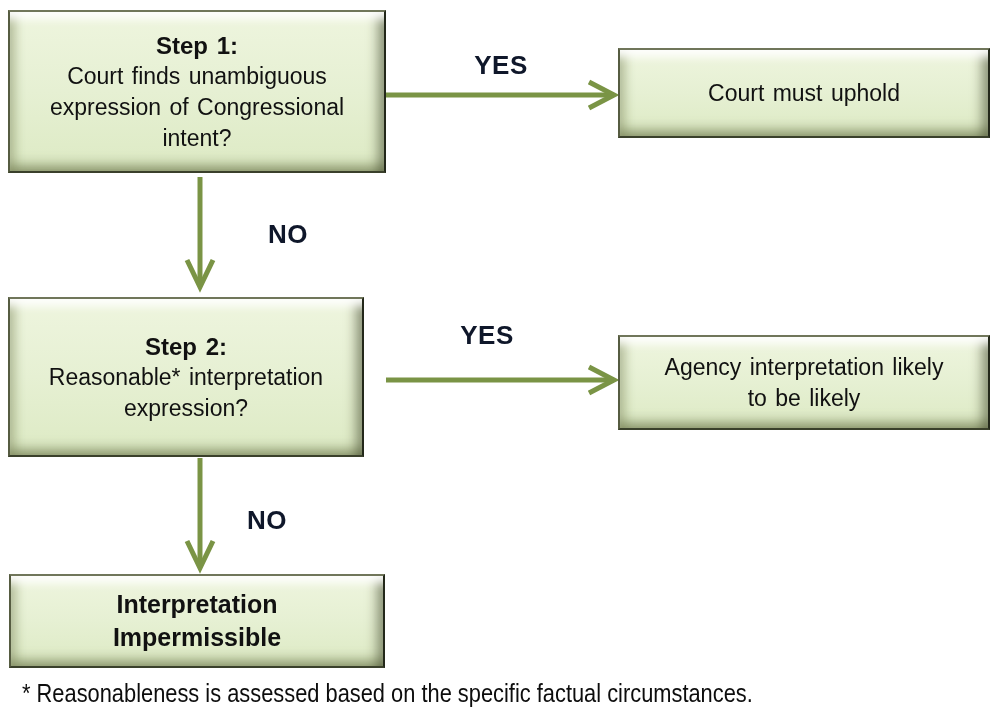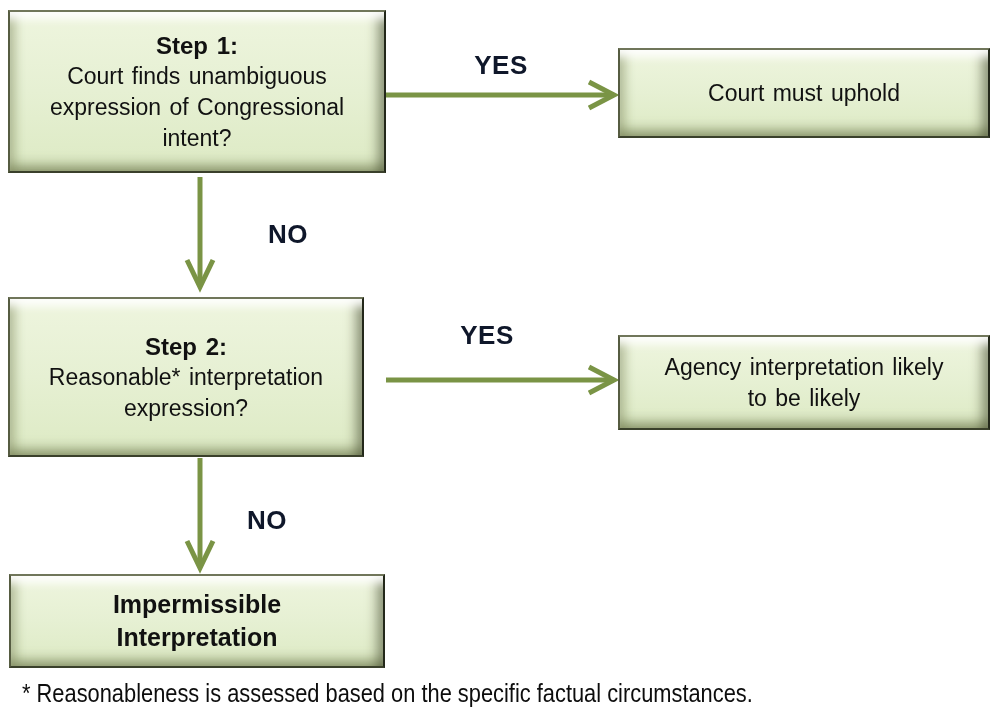--- a/index.html
+++ b/index.html
@@ -133,19 +133,19 @@
   </div>
 
   <div class="flow-label" style="left:267px; top:520px;">NO</div>
 
   <svg class="arrow-svg" style="left:183px; top:458px;" width="34" height="114" viewBox="0 0 34 114">
     <line x1="17" y1="0" x2="17" y2="108"></line>
     <path d="M 4 83 L 17 110 L 30 83"></path>
   </svg>
 
   <div class="flow-box" style="left:9px; top:574px; width:376px; height:94px;">
+    <span class="box-line-lg">Interpretation</span>
     <span class="box-line-lg">Impermissible</span>
-    <span class="box-line-lg">Interpretation</span>
   </div>
 
   <div class="footnote">* Reasonableness is assessed based on the specific factual circumstances.</div>
 
 </div>
 
 </body></html>

